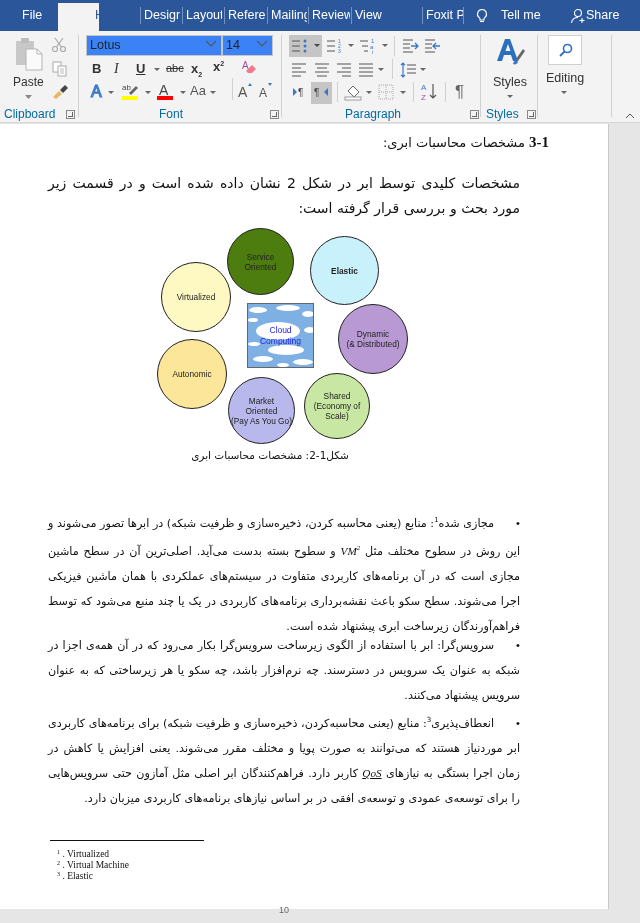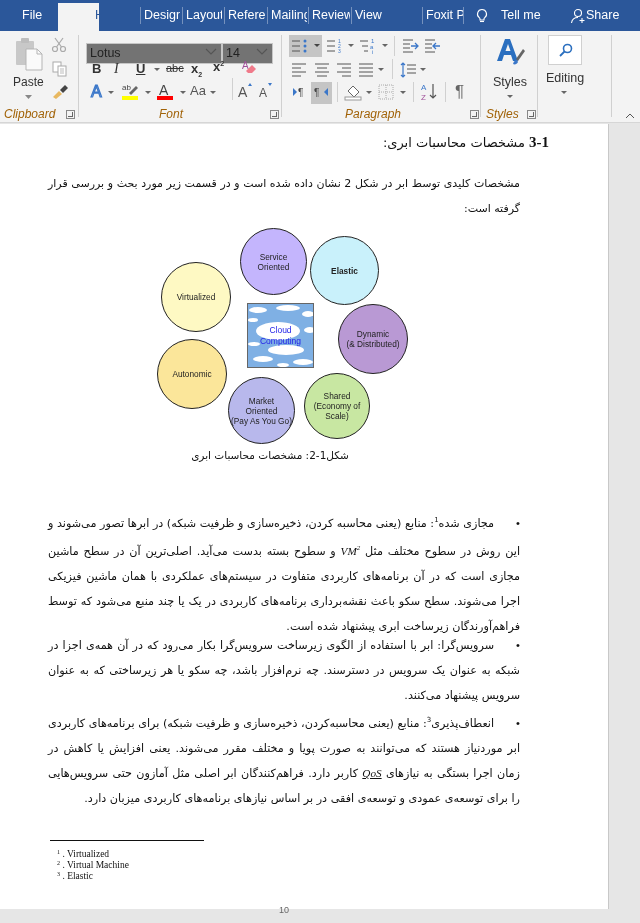--- a/index.html
+++ b/index.html
@@ -7,40 +7,40 @@
 
   
   .tabbar { position: absolute; left: 0; top: 0; width: 640px; height: 31px; background: #2b579a; color: #fff; font-size: 12.5px; }
   .tab { position: absolute; top: 0; height: 31px; line-height: 31px; padding: 0 0; color: #fff; white-space: nowrap; overflow: hidden; }
   .tab.sep::before { content: ""; position: absolute; left: 0; top: 7px; width: 1px; height: 17px; background: rgba(255,255,255,0.35); }
   .tab.active { background: #f3f3f3; color: #2b579a; top: 3px; height: 28px; line-height: 25px; padding-left: 33px; }
   .tab span { display: block; padding-left: 4px; }
 
   
   .ribbon { position: absolute; left: 0; top: 31px; width: 640px; height: 92px; background: #f3f3f3; border-bottom: 1px solid #d6d6d6; }
-  .grp-label { position: absolute; top: 76px; font-size: 12px; color: #a16207; font-style: italic; }
+  .grp-label { position: absolute; top: 76px; font-size: 12px; color: #0369a1; }
   .grp-sep { position: absolute; top: 4px; width: 1px; height: 82px; background: #d0d0d0; }
   .launcher { position: absolute; top: 79px; width: 9px; height: 9px; border: 1px solid #888; }
   .launcher::after { content: ""; position: absolute; right: 1px; bottom: 1px; width: 4px; height: 4px; border-right: 1px solid #666; border-bottom: 1px solid #666; }
 
   .ico { position: absolute; display: block; }
   .txt { position: absolute; font-size: 12px; color: #333; white-space: nowrap; }
 
-  .combo { position: absolute; height: 21px; background: #737373; border: 1px solid #c6c6c6; font-size: 12.5px; line-height: 19px; padding-left: 3px; color: #222; margin-top: 8px; }
+  .combo { position: absolute; height: 21px; background: #3b82f6; border: 1px solid #c6c6c6; font-size: 12.5px; line-height: 19px; padding-left: 3px; color: #222; }
   .combo .chev { position: absolute; right: 4px; top: 4px; }
 
   .hl { position: absolute; background: #c5c5c5; }
 
   
   .docarea { position: absolute; left: 0; top: 123px; width: 640px; height: 800px; background: #e6e6e6; }
   .page { position: absolute; left: 0; top: 124px; width: 609px; height: 785px; background: #fff; border-right: 1px solid #c8c8c8; }
   .rtl { direction: rtl; unicode-bidi: embed; font-family: "DejaVu Sans", sans-serif; color: #111; text-align: center; }
   .heading { position: absolute; right: 91px; top: 134px; font-size: 13px; font-weight: normal; }
   .heading b { font-family: "Liberation Serif", serif; font-size: 15px; }
-  .para { position: absolute; left: 48px; width: 472px; font-size: 11px; line-height: 25px; text-align: justify; text-align-last: right; }
+  .para { position: absolute; left: 48px; width: 472px; font-size: 14px; line-height: 25px; text-align: justify; text-align-last: right; }
   .bullet-para { position: absolute; left: 48px; width: 472px; font-size: 11.2px; line-height: 25px; text-align: justify; }
   .bullet-dot { font-family: "Liberation Sans", sans-serif; margin-left: 22px; }
   sup.fn { font-size: 7px; vertical-align: 5px; }
   .latin-i { font-family: "Liberation Serif", serif; font-style: italic; }
 
   
   .figure { position: absolute; left: 150px; top: 225px; width: 240px; height: 215px; }
   .circle { position: absolute; border: 1.5px solid #222; border-radius: 50%; display: flex; align-items: center; justify-content: center; text-align: center; font-family: "Liberation Sans", sans-serif; font-size: 8.3px; line-height: 10px; color: #222; }
   .cloudbox { position: absolute; left: 97px; top: 78px; width: 67px; height: 65px; border: 1.5px solid #666; background: #7fb0e4; overflow: hidden; }
   .cloudbox .txt-c { position: absolute; left: 0; width: 100%; top: 21px; text-align: center; font-family: "Liberation Sans", sans-serif; font-size: 8.5px; line-height: 11px; color: #2424e8; }
@@ -406,21 +406,21 @@
 <div class="page"></div>
 
 <div class="heading rtl">
   <b style="unicode-bidi:isolate;direction:ltr;">3-1</b>
   <span>مشخصات محاسبات ابری:</span>
 </div>
 
 <div class="para rtl" style="top:171px;">مشخصات کلیدی توسط ابر در شکل 2 نشان داده شده است و در قسمت زیر مورد بحث و بررسی قرار گرفته است:</div>
 
 <div class="figure">
-  <div class="circle" style="left:90px;top:3px;width:67px;height:67px;background:#c4b5fd;">
+  <div class="circle" style="left:77px;top:3px;width:67px;height:67px;background:#4d7c0f;">
       <span>Service<br>Oriented</span>
     </div>
   <div class="circle" style="left:160px;top:11px;width:69px;height:69px;background:#c9f1fb;font-weight:bold;">
       <span>Elastic</span>
     </div>
   <div class="circle" style="left:11px;top:37px;width:70px;height:70px;background:#fef9c3;">
       <span>Virtualized</span>
     </div>
   <div class="circle" style="left:188px;top:79px;width:70px;height:70px;background:#b999d4;">
       <span>Dynamic<br>(&amp; Distributed)</span>

